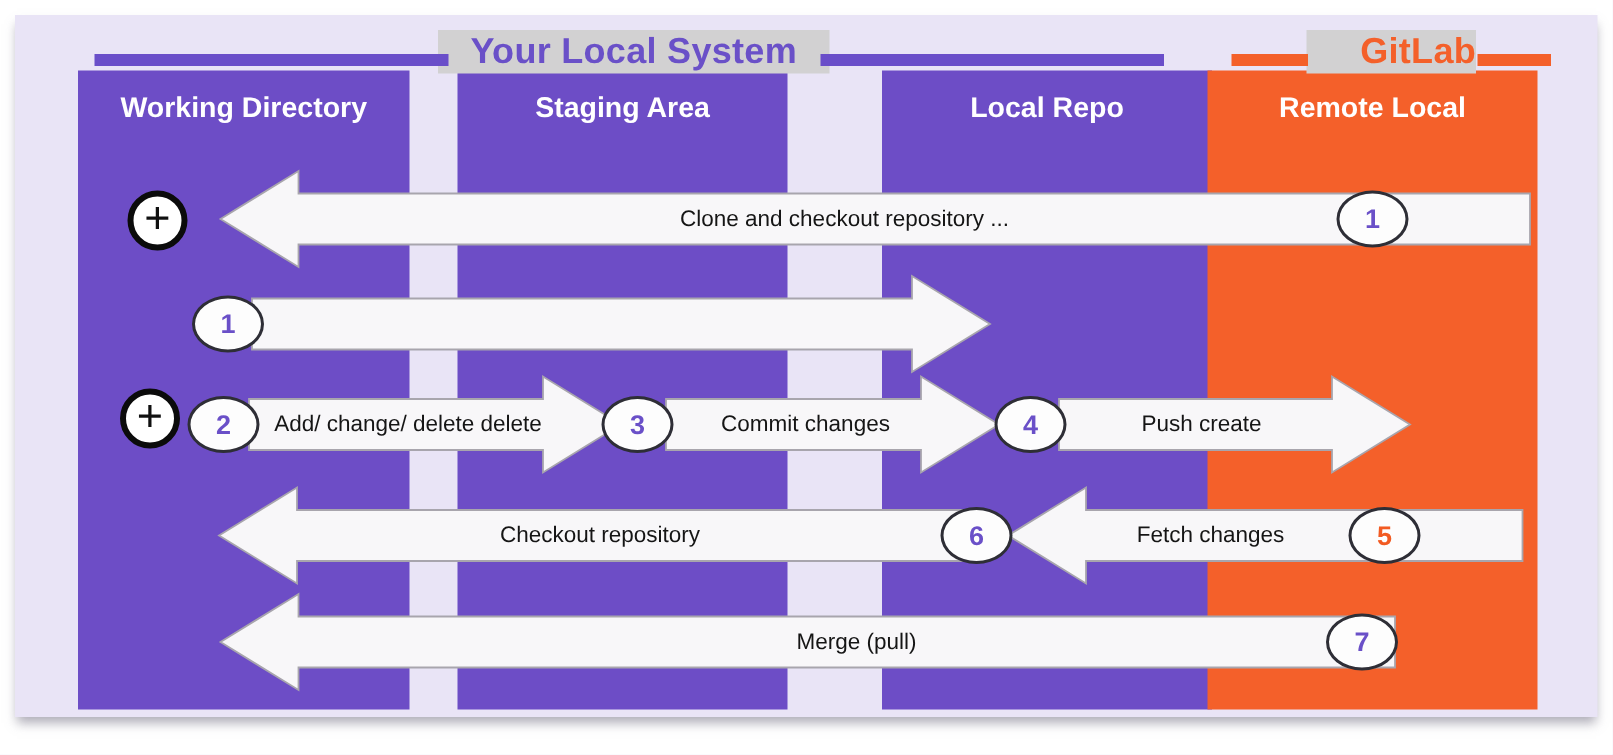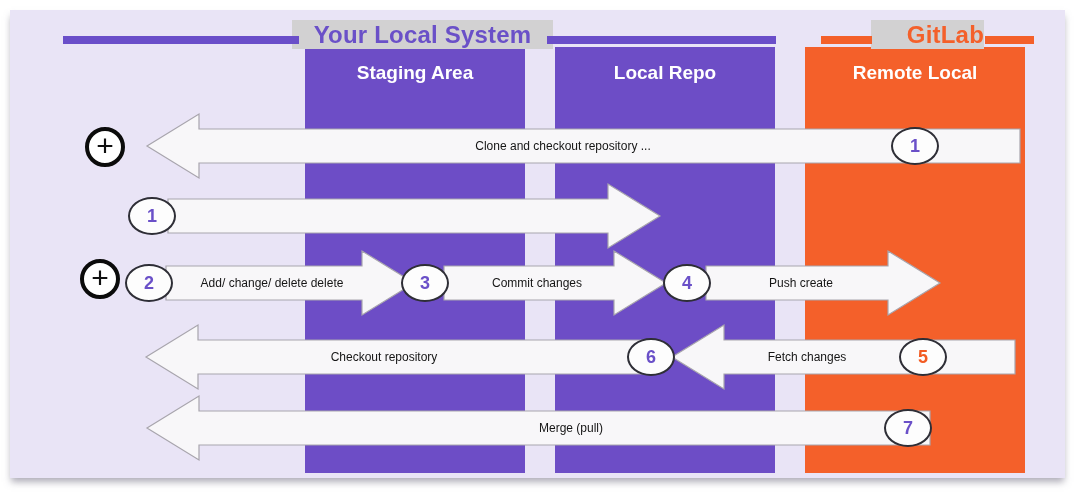--- a/index.html
+++ b/index.html
@@ -18,21 +18,21 @@
   .rlabel.gitlab{left:861px;width:113px;color:var(--orange);justify-content:flex-end;}
   
   .column{position:absolute;z-index:1;}
   .column.purple{background:var(--purple);}
   .column.orange{background:var(--orange);}
   .col-title{position:absolute;left:0;right:0;top:15px;text-align:center;color:#ffffff;
              font-weight:bold;font-size:19px;}
   
   #arrow-layer{position:absolute;left:0;top:0;z-index:4;}
   .arrow-label{position:absolute;transform:translate(-50%,-50%);z-index:5;
-               font-size:12px;color:#151515;white-space:nowrap;}
+               font-size:15px;color:#151515;white-space:nowrap;}
   .badge{position:absolute;width:44px;height:34px;transform:translate(-50%,-50%);
          background:#fdfdfd;border:2px solid #2e2e36;border-radius:50%;z-index:6;
          display:flex;align-items:center;justify-content:center;
          font-weight:bold;font-size:18px;}
   .plus{position:absolute;width:32px;height:32px;transform:translate(-50%,-50%);
         background:#ffffff;border:4px solid #0b0b0b;border-radius:50%;z-index:6;
         display:flex;align-items:center;justify-content:center;}
   .plus span{font-size:30px;font-weight:400;color:#101010;line-height:0;margin-top:-2px;}
 </style>
 </head>
@@ -46,24 +46,27 @@
       <span>Your Local System</span>
     </div>
     <div class="rbar p" style="left:537px;width:229px;"></div>
     <div class="rbar o" style="left:811px;width:51px;"></div>
     <div class="rlabel gitlab">
       <span>GitLab</span>
     </div>
     <div class="rbar o" style="left:975px;width:49px;"></div>
   </div>
 
+<div class="column purple" style="left: 52px; top: 47px; width: 221px; height: 426px;">
+      <div class="col-title">Working Directory</div>
+    </div>
     <div class="column purple" style="left: 305px; top: 47px; width: 220px; height: 426px;">
       <div class="col-title">Staging Area</div>
     </div>
-    <div class="column purple" style="left: 555px; top: 47px; width: 220px; height: 426px;">
+    <div class="column purple" style="left: 588px; top: 47px; width: 220px; height: 426px;">
       <div class="col-title">Local Repo</div>
     </div>
     <div class="column orange" style="left: 805px; top: 47px; width: 220px; height: 426px;">
       <div class="col-title">Remote Local</div>
     </div>
     <svg id="arrow-layer" width="1075" height="503" viewBox="0 0 1075 503">
       <polygon points="1020,129 199,129 199,114 147,146 199,178 199,163 1020,163" fill="#f8f7f9" stroke="#a8a5ad" stroke-width="1.2"></polygon>
       <polygon points="168,199 608,199 608,184 660,216 608,248 608,233 168,233" fill="#f8f7f9" stroke="#a8a5ad" stroke-width="1.2"></polygon>
       <polygon points="166,266 362,266 362,251 414,283 362,315 362,300 166,300" fill="#f8f7f9" stroke="#a8a5ad" stroke-width="1.2"></polygon>
       <polygon points="444,266 614,266 614,251 666,283 614,315 614,300 444,300" fill="#f8f7f9" stroke="#a8a5ad" stroke-width="1.2"></polygon>
@@ -74,21 +77,21 @@
     </svg>
     <div class="arrow-label" style="left: 563px; top: 146px;">Clone and checkout repository ...</div>
     <div class="badge" style="left: 915px; top: 146px; color: rgb(106, 80, 200);">1</div>
     <div class="badge" style="left: 152px; top: 216px; color: rgb(106, 80, 200);">1</div>
     <div class="arrow-label" style="left: 272px; top: 283px;">Add/ change/ delete delete</div>
     <div class="badge" style="left: 149px; top: 283px; color: rgb(106, 80, 200);">2</div>
     <div class="arrow-label" style="left: 537px; top: 283px;">Commit changes</div>
     <div class="badge" style="left: 425px; top: 283px; color: rgb(106, 80, 200);">3</div>
     <div class="arrow-label" style="left: 801px; top: 283px;">Push create</div>
     <div class="badge" style="left: 687px; top: 283px; color: rgb(106, 80, 200);">4</div>
-    <div class="arrow-label" style="left: 384px; top: 357px; text-align: right;">Checkout repository</div>
+    <div class="arrow-label" style="left: 400px; top: 357px; text-align: right;">Checkout repository</div>
     <div class="badge" style="left: 651px; top: 357px; color: rgb(106, 80, 200);">6</div>
     <div class="arrow-label" style="left: 807px; top: 357px;">Fetch changes</div>
     <div class="badge" style="left: 923px; top: 357px; color: rgb(242, 91, 34);">5</div>
     <div class="arrow-label" style="left: 547px; top: 428px; margin-left: 24px;">Merge (pull)</div>
     <div class="badge" style="left: 908px; top: 428px; color: rgb(106, 80, 200);">7</div>
     <div class="plus" style="left: 105px; top: 147px;">
       <span>+</span>
     </div>
     <div class="plus" style="left: 100px; top: 279px;">
       <span>+</span>

